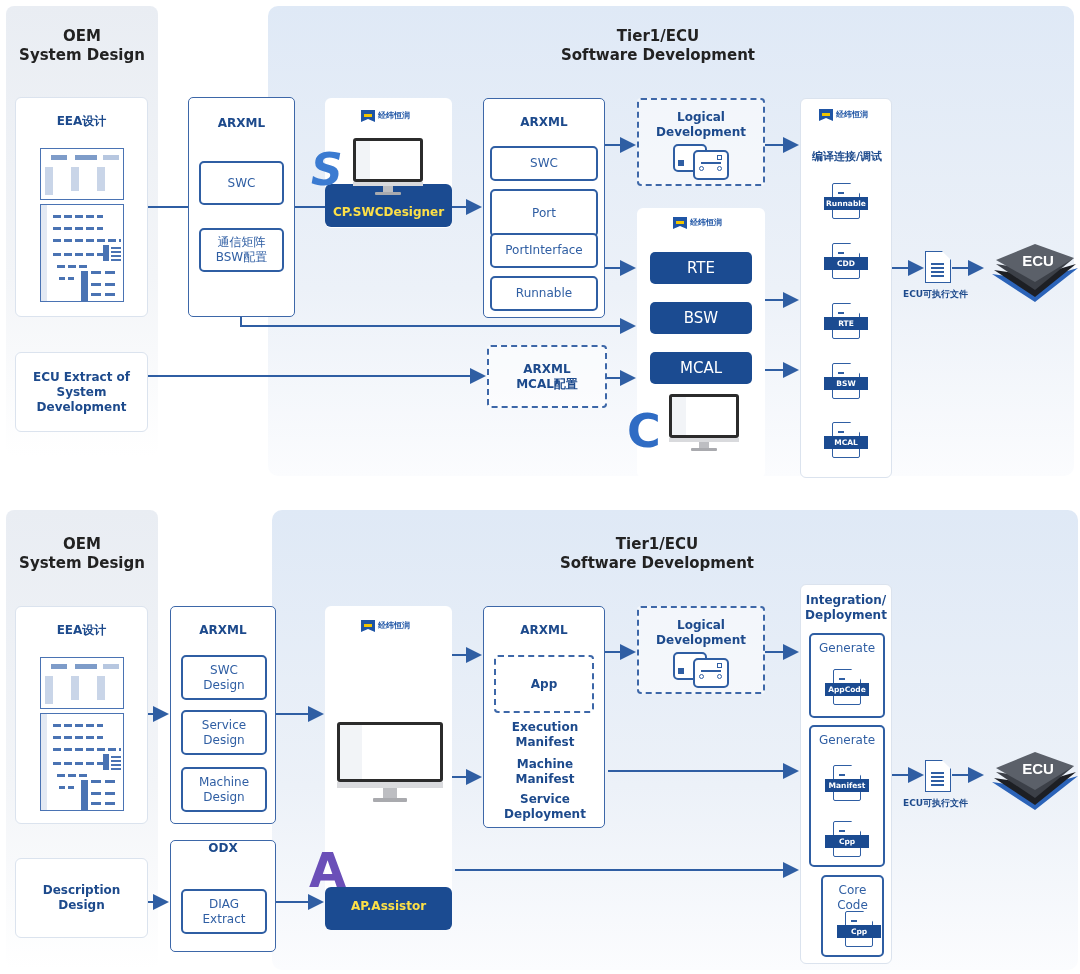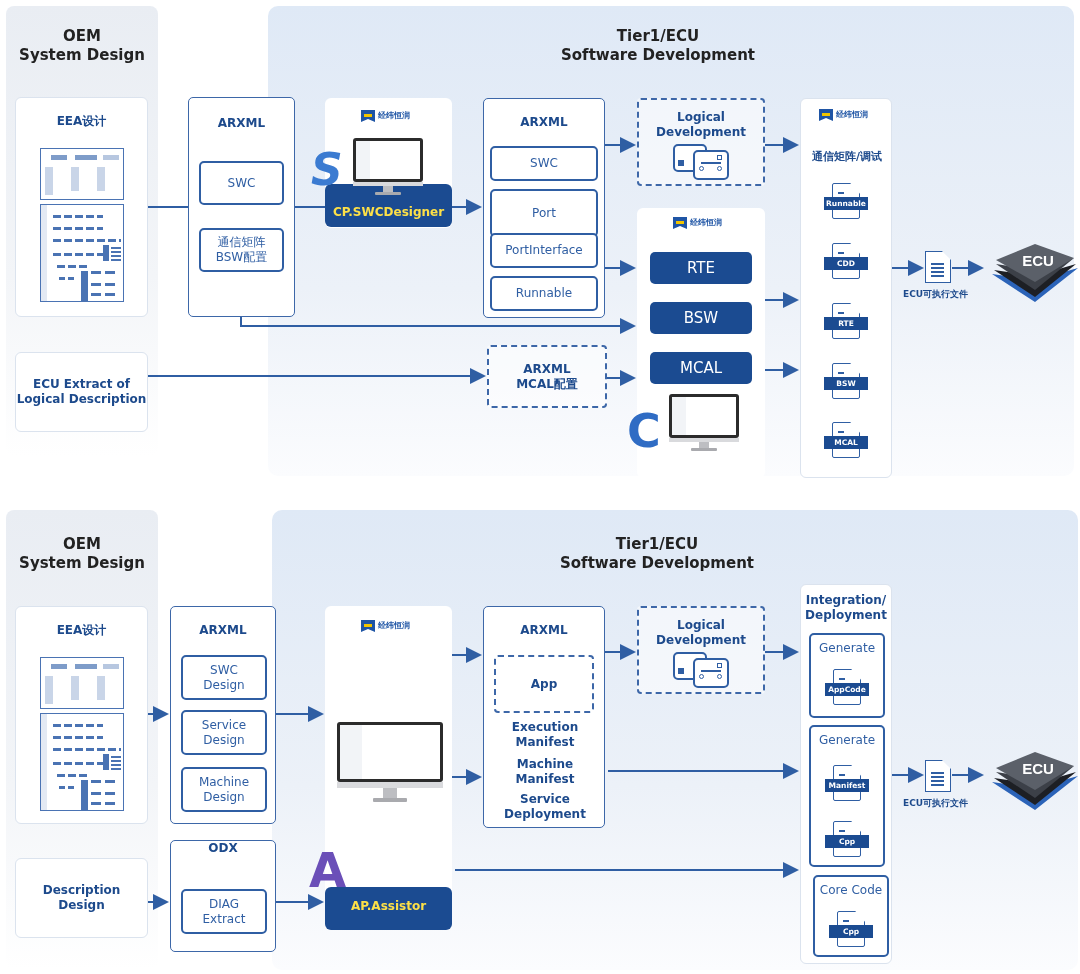--- a/index.html
+++ b/index.html
@@ -75,21 +75,21 @@
     <div style="position:absolute;left:40px;top:66px;width:7px;height:30px;background:#4a73b3;"></div>
     <div style="position:absolute;left:50px;top:66px;width:28px;height:3px;background:repeating-linear-gradient(90deg,#4a73b3 0 10px,transparent 10px 14px);"></div>
     <div style="position:absolute;left:50px;top:78px;width:28px;height:3px;background:repeating-linear-gradient(90deg,#4a73b3 0 10px,transparent 10px 14px);"></div>
     <div style="position:absolute;left:50px;top:88px;width:28px;height:3px;background:repeating-linear-gradient(90deg,#4a73b3 0 10px,transparent 10px 14px);"></div>
     <div style="position:absolute;left:18px;top:72px;width:18px;height:3px;background:repeating-linear-gradient(90deg,#4a73b3 0 6px,transparent 6px 9px);"></div>
   </div>
 </div>
 
 <div class="abs card" style="left:15px;top:352px;width:133px;height:80px;display:flex;flex-direction:column;align-items:center;justify-content:center;">
   <div class="head">ECU Extract of</div>
-  <div class="head">Logical Description</div>
+  <div class="head">System Development</div>
 </div>
 
 <div class="abs frame" style="left:188px;top:97px;width:107px;height:220px;">
   <div class="head" style="margin-top:18px;">ARXML</div>
   <div class="item" style="left:10px;top:63px;width:85px;height:44px;">SWC</div>
   <div class="item" style="left:10px;top:130px;width:85px;height:44px;white-space:pre-line;">通信矩阵
 BSW配置</div>
 </div>
 
 <div class="abs card" style="left:325px;top:98px;width:127px;height:130px;border:none;">
@@ -153,21 +153,21 @@
 <div class="abs dashed" style="left:487px;top:345px;width:120px;height:63px;display:flex;flex-direction:column;align-items:center;justify-content:center;">
   <div class="head">ARXML</div>
   <div class="head">MCAL配置</div>
 </div>
 
 <div class="abs card" style="left:800px;top:98px;width:92px;height:380px;">
   <div class="brand" style="left:18px;top:10px;">
     <span class="mk"></span>
     <span class="txt">经纬恒润</span>
   </div>
-  <div class="head" style="position:absolute;left:0;top:50px;width:92px;font-size:11px;">通信矩阵/调试</div>
+  <div class="head" style="position:absolute;left:0;top:50px;width:92px;font-size:11px;">编译连接/调试</div>
   <div class="file" style="left:23px;top:84px;">
       <div class="pg"></div>
       <div class="dash"></div>
       <div class="tag">Runnable</div>
     </div>
   <div class="file" style="left:23px;top:144px;">
       <div class="pg"></div>
       <div class="dash"></div>
       <div class="tag">CDD</div>
     </div>
@@ -326,21 +326,21 @@
         <div class="pg"></div>
         <div class="dash"></div>
         <div class="tag">Manifest</div>
       </div>
     <div class="file" style="left:14px;top:94px;">
         <div class="pg"></div>
         <div class="dash"></div>
         <div class="tag">Cpp</div>
       </div>
   </div>
-  <div class="item" style="left:12px;top:290px;width:76px;height:82px;display:block;">
+  <div class="item" style="left:20px;top:290px;width:63px;height:82px;display:block;">
     <div style="margin-top:6px;font-size:12px;">Core Code</div>
     <div class="file" style="left:14px;top:34px;">
         <div class="pg"></div>
         <div class="dash"></div>
         <div class="tag">Cpp</div>
       </div>
   </div>
 </div>
 
 <div class="exe-icon" style="left:925px;top:760px;">

